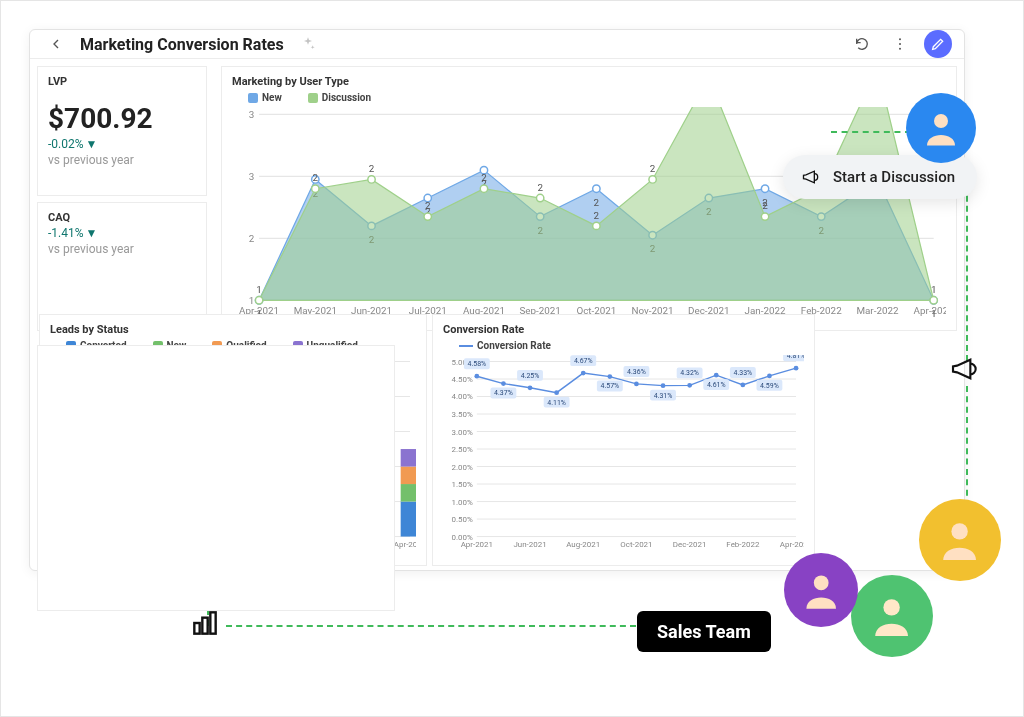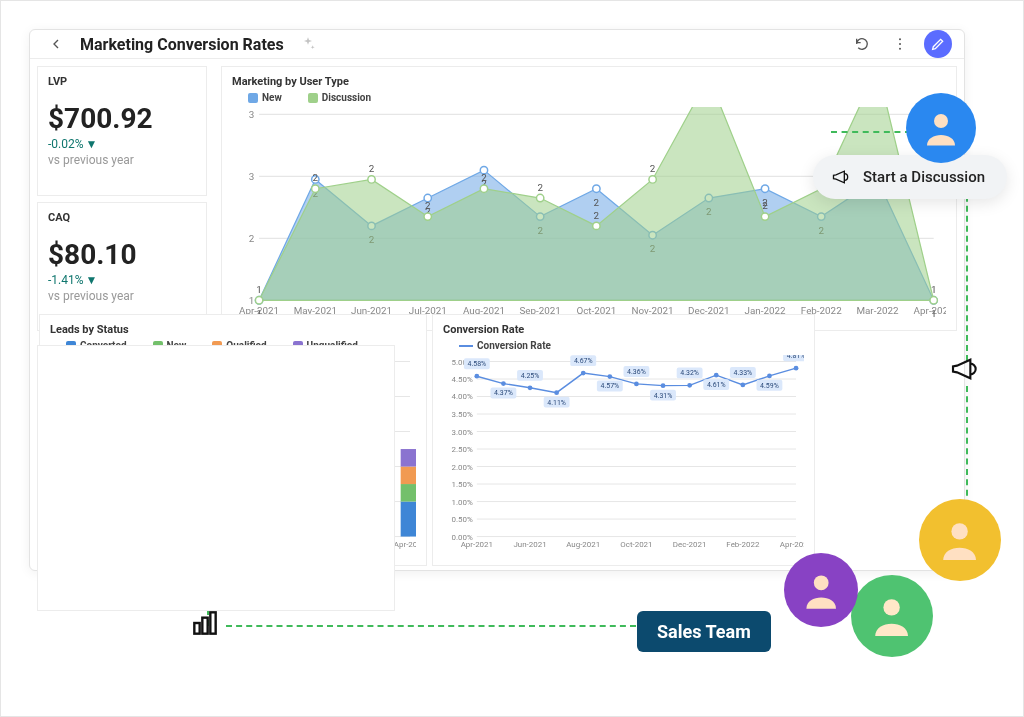--- a/index.html
+++ b/index.html
@@ -75,21 +75,21 @@
   .legend { display: flex; gap: 10px; margin-top: 4px; font-size: 10px; color: #444; flex-wrap: wrap; }
   .legend span { display: inline-flex; align-items: center; gap: 4px; padding-left: 16px; }
   .swatch { width: 10px; height: 10px; display: inline-block; border-radius: 2px; }
 
   .chart-area { flex: 1; margin-top: 4px; }
   svg.chart { width: 100%; height: 100%; display: block; }
 
   
   .discuss-pill {
     position: absolute;
-    left: 812px;
+    left: 782px;
     top: 154px;
     background: #f1f3f5;
     border-radius: 999px;
     padding: 12px 22px 12px 18px;
     display: flex;
     align-items: center;
     gap: 12px;
     font-size: 15px;
     font-weight: 500;
     color: #222;
@@ -108,21 +108,21 @@
   }
   .avatar svg { width: 60%; height: 60%; }
   .avatar.a1 { width: 70px; height: 70px; left: 905px; top: 92px; background: #2a88f0; z-index: 6; }
   .avatar.a2 { width: 74px; height: 74px; left: 783px; top: 552px; background: #8842c4; z-index: 7; }
   .avatar.a3 { width: 82px; height: 82px; left: 850px; top: 574px; background: #4fc371; z-index: 6; }
   .avatar.a4 { width: 82px; height: 82px; left: 918px; top: 498px; background: #f2c02f; z-index: 5; }
 
   .sales-badge {
     position: absolute;
     left: 636px; top: 610px;
-    background: #0c4a6e;
+    background: #000000;
     color: #fff;
     font-weight: 700;
     font-size: 18px;
     padding: 10px 20px;
     border-radius: 6px;
     z-index: 8;
   }
 
   .mini-icon {
     position: absolute;
@@ -184,21 +184,20 @@
         <div class="panel-title">LVP</div>
         <div class="kpi-val">$700.92</div>
         <div class="kpi-delta">
           <span>-0.02%</span>
             <span>▼</span>
         </div>
         <div class="kpi-sub">vs previous year</div>
       </div>
       <div class="panel">
         <div class="panel-title">CAQ</div>
-        <div class="kpi-val">$80.10</div>
         <div class="kpi-delta">
           <span>-1.41%</span>
             <span>▼</span>
         </div>
         <div class="kpi-sub">vs previous year</div>
       </div>
     </div>
 
     <div class="panel" style="grid-row:1; grid-column:2;">
       <div class="panel-title">Marketing by User Type</div>

